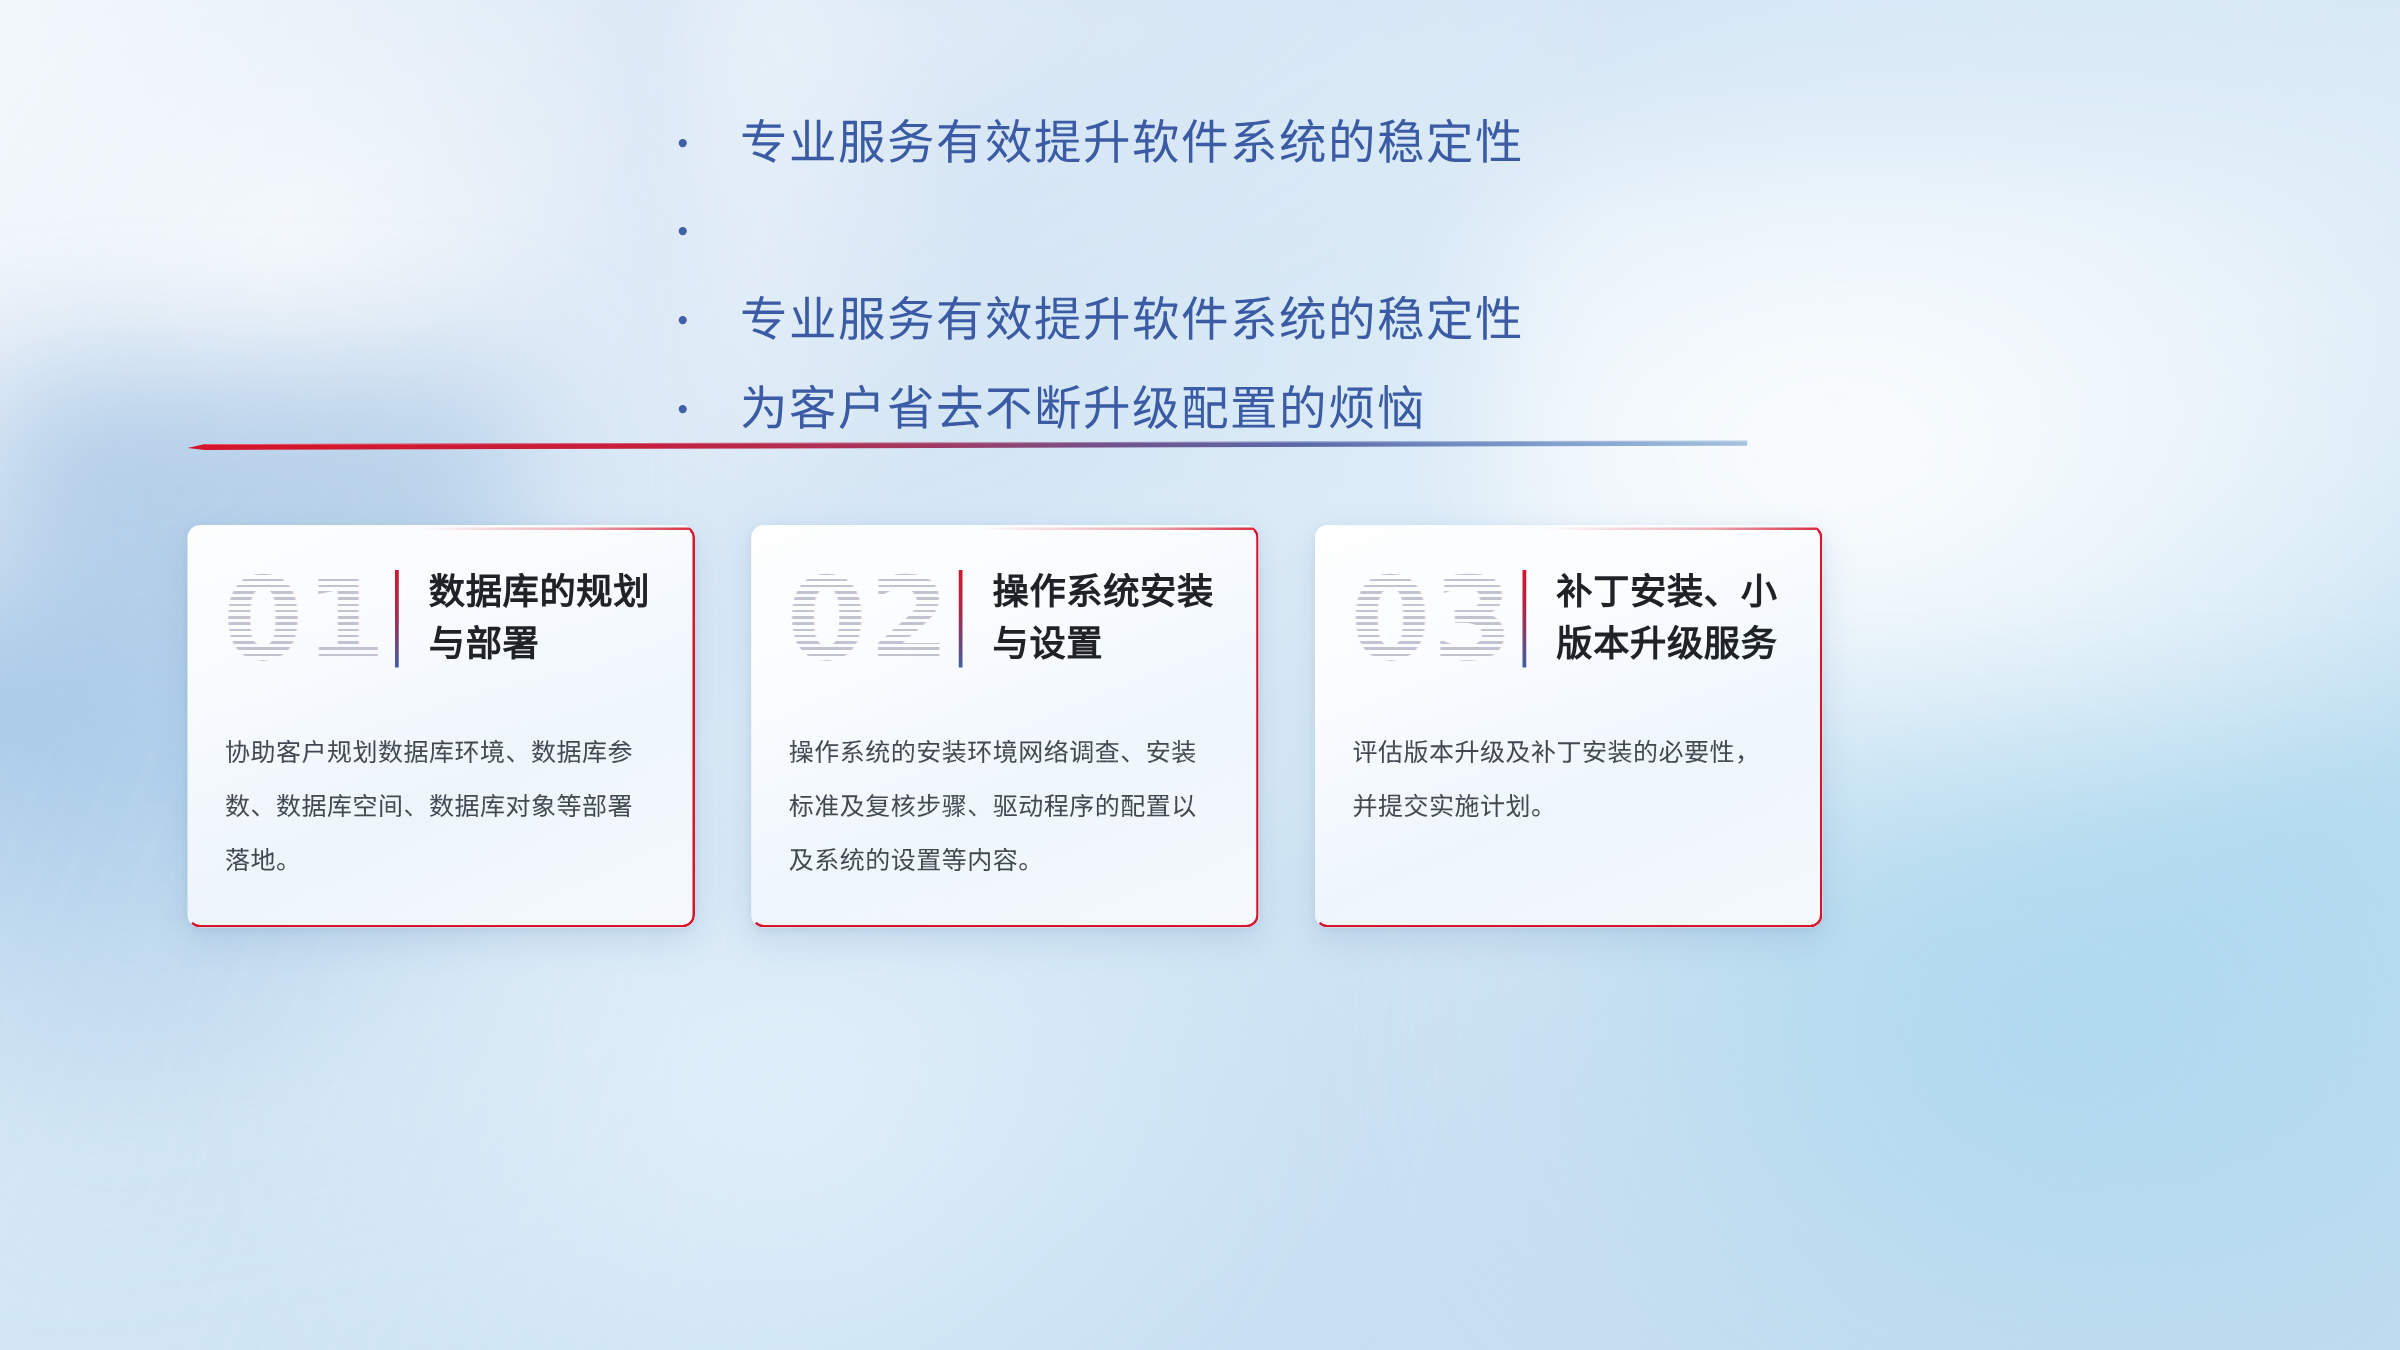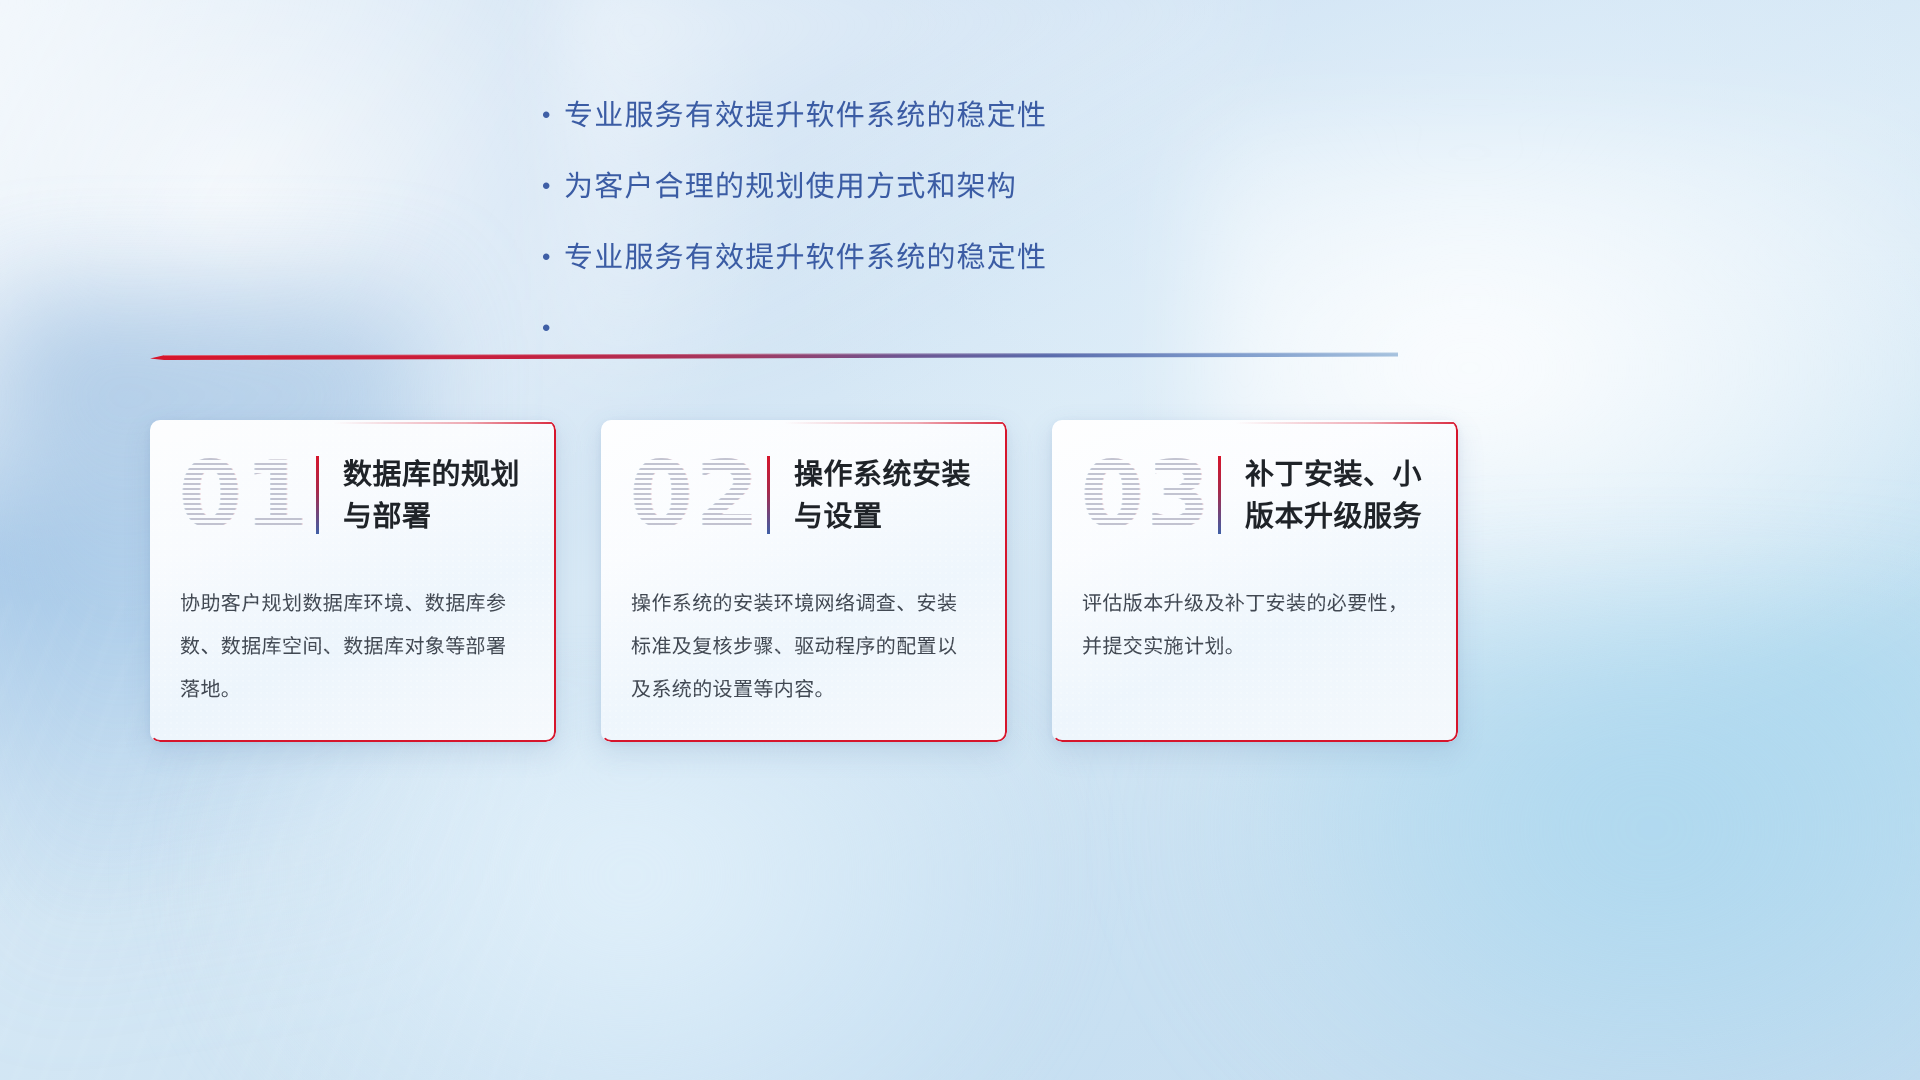--- a/index.html
+++ b/index.html
@@ -102,26 +102,27 @@
   .bullet-dot {
     width: 22px;
     flex: 0 0 22px;
     color: #3f5fa6;
     font-size: 24px;
     line-height: 54px;
     text-align: left;
     padding-left: 2px;
   }
   .bullet-text {
-    font-size: 29px;
+    font-size: 38px;
     line-height: 54px;
     color: #3b5ca4;
     letter-spacing: 1.2px;
     font-weight: 500;
     white-space: nowrap;
+    margin-left: 28px;
   }
 
   
   #divider {
     position: absolute;
     left: 150px;
     top: 346px;
     width: 1248px;
     height: 20px;
     pointer-events: none;
@@ -253,30 +254,30 @@
 
   <div id="bullets">
 
     <div class="bullet-row">
       <span class="bullet-dot">•</span>
       <span class="bullet-text">专业服务有效提升软件系统的稳定性</span>
     </div>
 
     <div class="bullet-row">
       <span class="bullet-dot">•</span>
-      <span class="bullet-text">为客户合理的规划使用方式和架构</span>
     </div>
 
     <div class="bullet-row">
       <span class="bullet-dot">•</span>
       <span class="bullet-text">专业服务有效提升软件系统的稳定性</span>
     </div>
 
     <div class="bullet-row">
       <span class="bullet-dot">•</span>
+      <span class="bullet-text">为客户省去不断升级配置的烦恼</span>
     </div>
 
   </div>
 
   <svg id="divider" viewBox="0 0 1248 20" preserveAspectRatio="none">
     <defs>
       <linearGradient id="divGrad" x1="0" y1="0" x2="1" y2="0">
         <stop offset="0" stop-color="#d6152c"></stop>
         <stop offset="0.10" stop-color="#d3172f"></stop>
         <stop offset="0.30" stop-color="#c52040"></stop>

